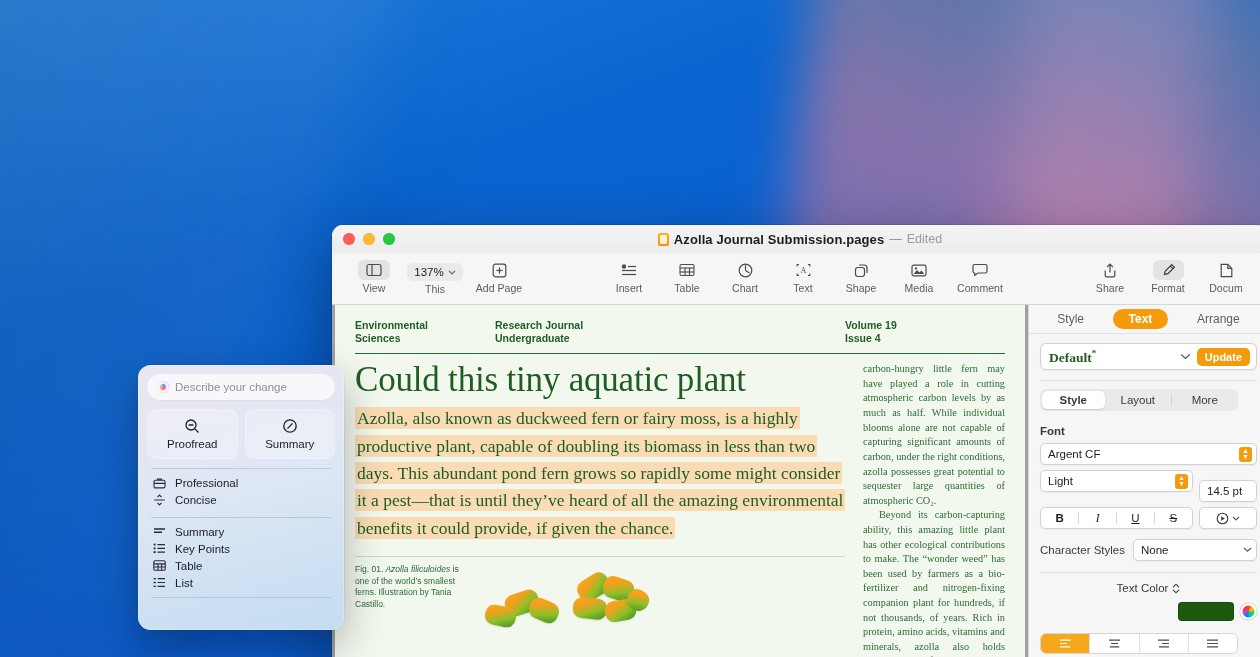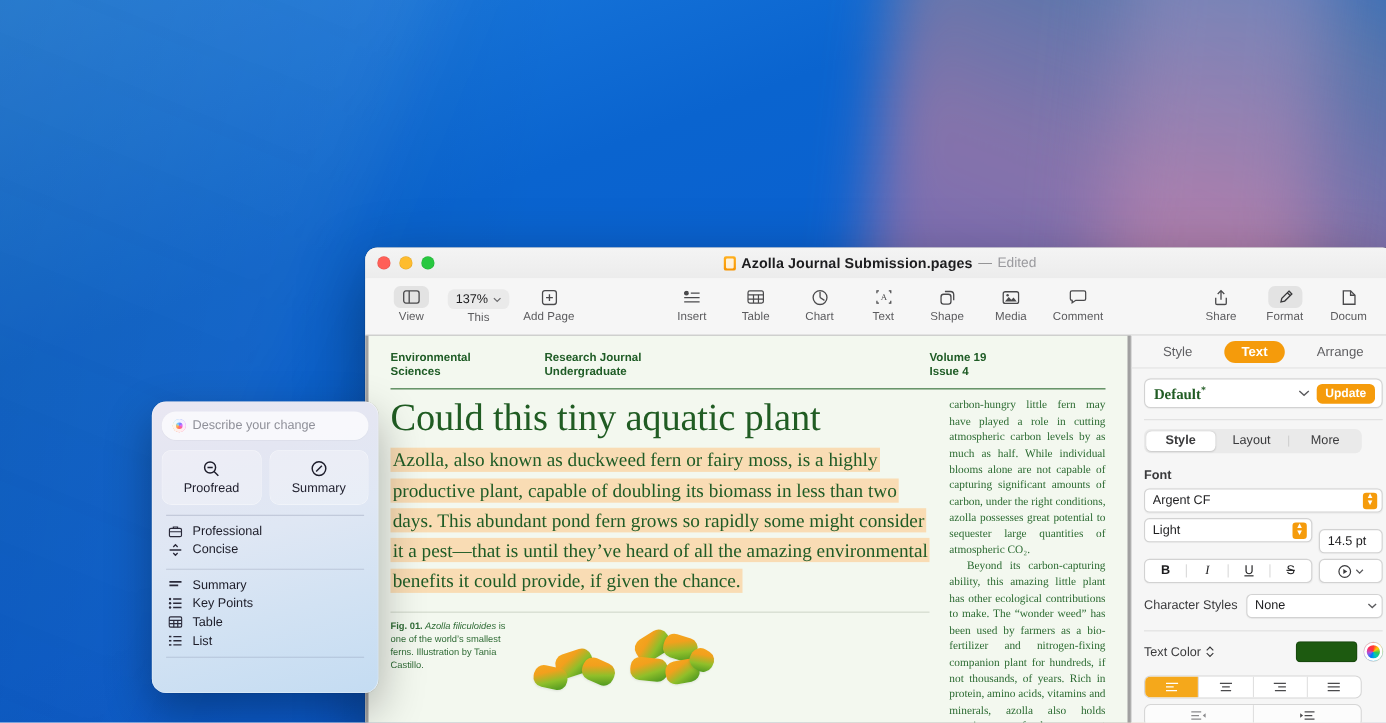--- a/index.html
+++ b/index.html
@@ -152,21 +152,21 @@
     -webkit-box-decoration-break: clone;
     padding: 1px 2px;
   }
 
   #figrule { border-top: 1px solid #cfd8cb; margin-top: 14px; }
   #figwrap { display: flex; gap: 10px; padding-top: 7px; position: relative; }
   #figcap {
     width: 112px; font-size: 8.5px; line-height: 1.38; color: #2f6b35;
     font-family: "Liberation Sans", sans-serif;
   }
-  #figcap b { font-weight: bold; }
+  #figcap b { font-weight: normal; }
   #figcap i { font-style: italic; }
   #illus { flex: 1; position: relative; height: 60px; }
   .leaf {
     position: absolute; border-radius: 9px;
     background: linear-gradient(155deg,#f7a81f 0%, #f2a01d 32%, #8fbf2a 62%, #3f8f1e 100%);
     box-shadow: 0 1px 2px rgba(0,0,0,.08);
   }
 
   
   .body-col {
@@ -250,21 +250,21 @@
   #fxbtn {
     width: 58px; background: #fff; border: 0.5px solid #d2d2d2; border-radius: 5px;
     height: 22px; display: flex; align-items: center; justify-content: center; gap: 3px;
     font-size: 11px; color: #3a3a3c;
     box-shadow: 0 0.5px 1px rgba(0,0,0,.04);
   }
   #char-row { display: flex; align-items: center; gap: 8px; margin-top: 10px; }
   #char-lab { font-size: 11.5px; color: #3a3a3c; }
   #char-sel { flex: 1; }
   #tc-divider { border-top: 0.5px solid #e0e0e0; margin: 11px 0 9px 0; }
-  #tc-row { display: flex; align-items: center; gap: 8px; }
+  #tc-row { display: flex; align-items: center; gap: 8px; flex-direction: column; }
   #tc-lab { font-size: 11.5px; color: #3a3a3c; display: flex; align-items: center; gap: 4px; }
   #tc-swatches { margin-left: auto; display: flex; align-items: center; gap: 6px; }
   #tc-swatch {
     width: 56px; height: 19px; background: #1d5a10; border-radius: 4px;
     border: 0.5px solid rgba(0,0,0,.18);
   }
   #tc-wheel {
     width: 17px; height: 17px; border-radius: 50%;
     background: conic-gradient(#ff3b30,#ffcc00,#34c759,#00c7be,#007aff,#af52de,#ff2d55,#ff3b30);
     box-shadow: inset 0 0 0 2.5px #fff, 0 0 0 .5px rgba(0,0,0,.2);

